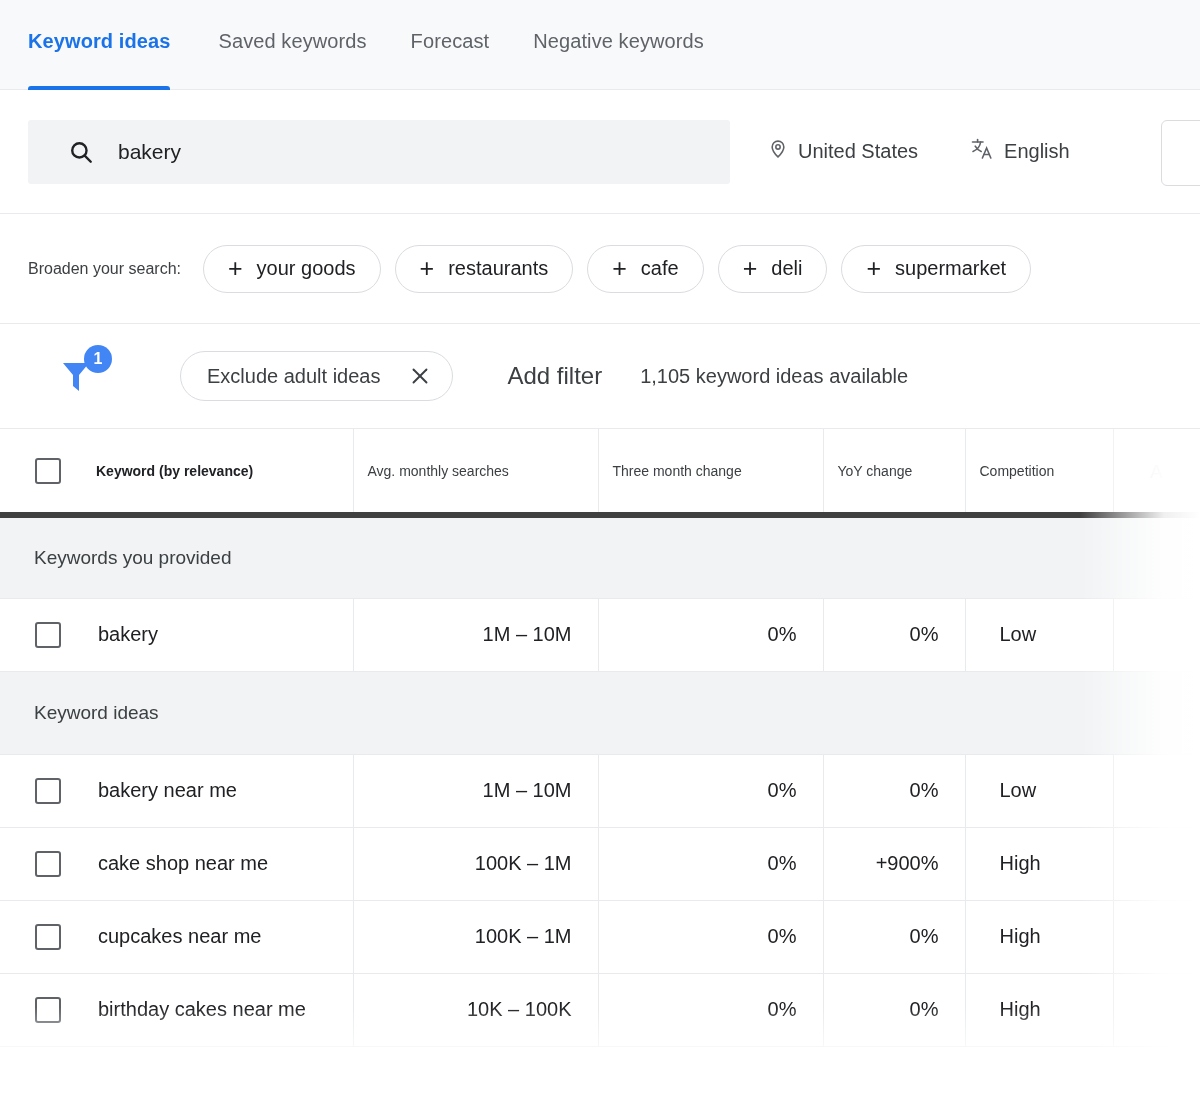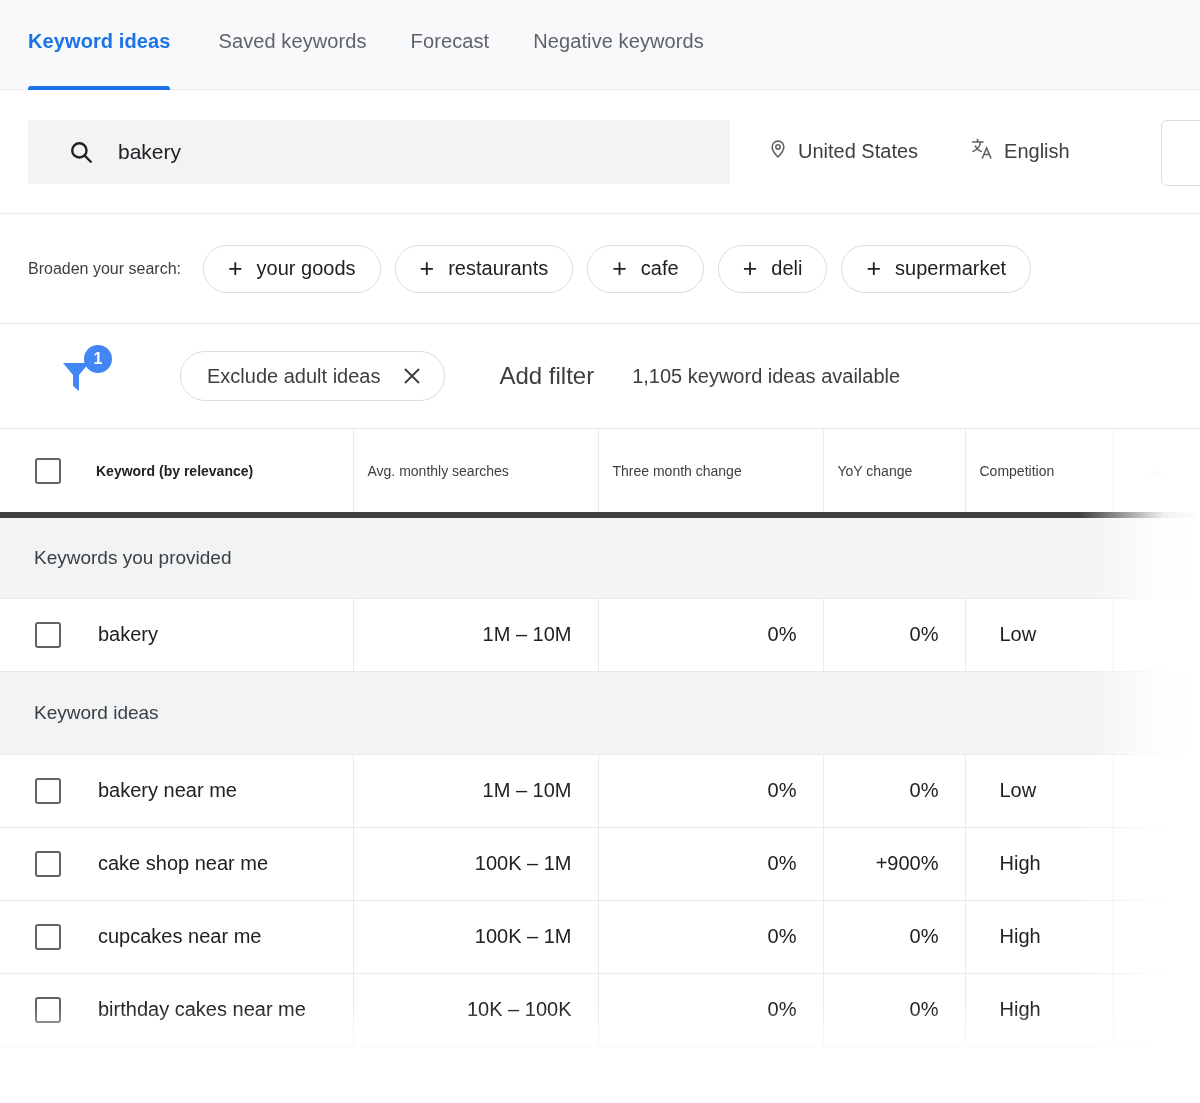--- a/index.html
+++ b/index.html
@@ -160,20 +160,21 @@
     display: flex;
     align-items: center;
     height: 50px;
     border: 1px solid #dadce0;
     border-radius: 26px;
     padding: 0 22px 0 26px;
     margin-left: 60px;
     font-size: 20px;
     color: #3c4043;
     cursor: pointer;
+    gap: 8px;
   }
   .filterchip .x { margin-left: 22px; display:flex; }
   .addfilter {
     margin-left: 54px;
     font-size: 24px;
     color: #3c4043;
     cursor: pointer;
   }
   .avail {
     margin-left: 38px;

